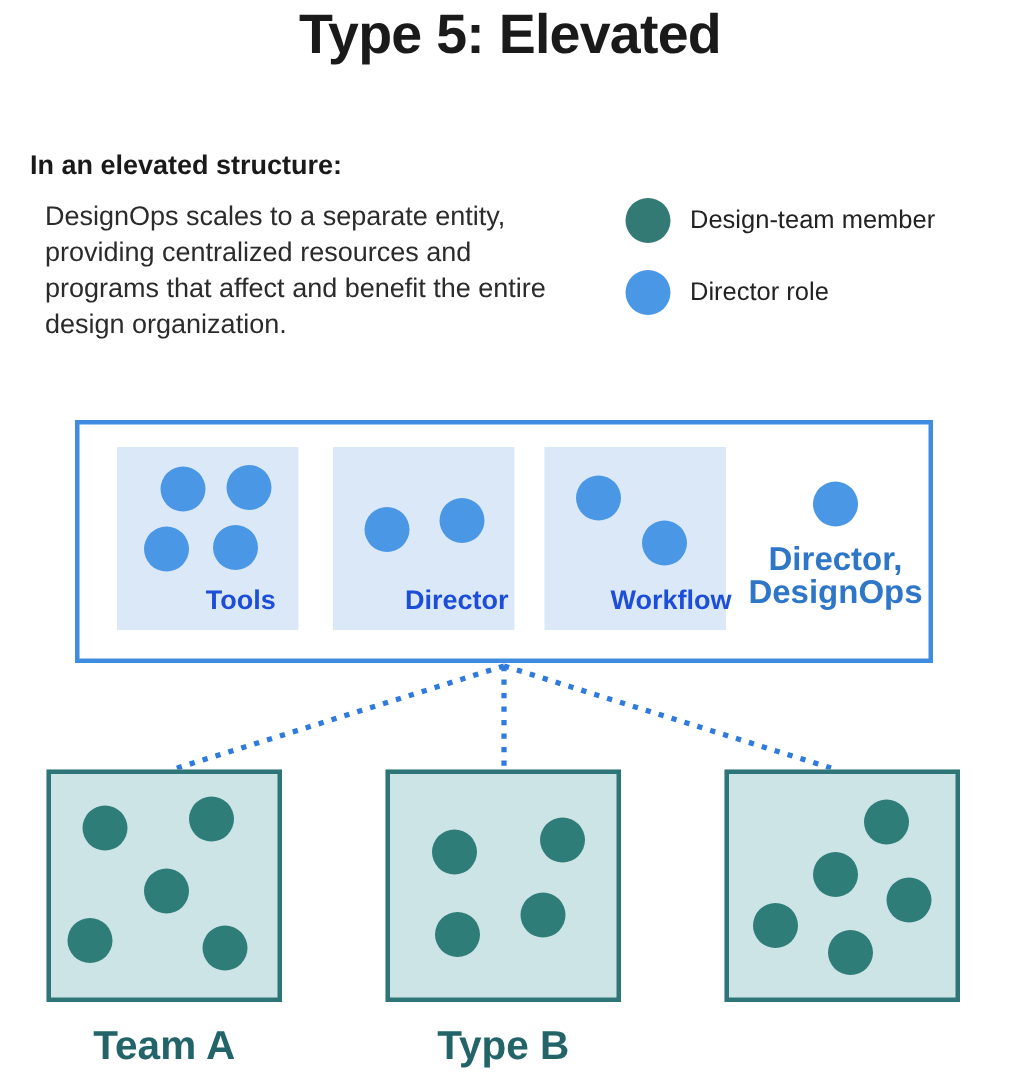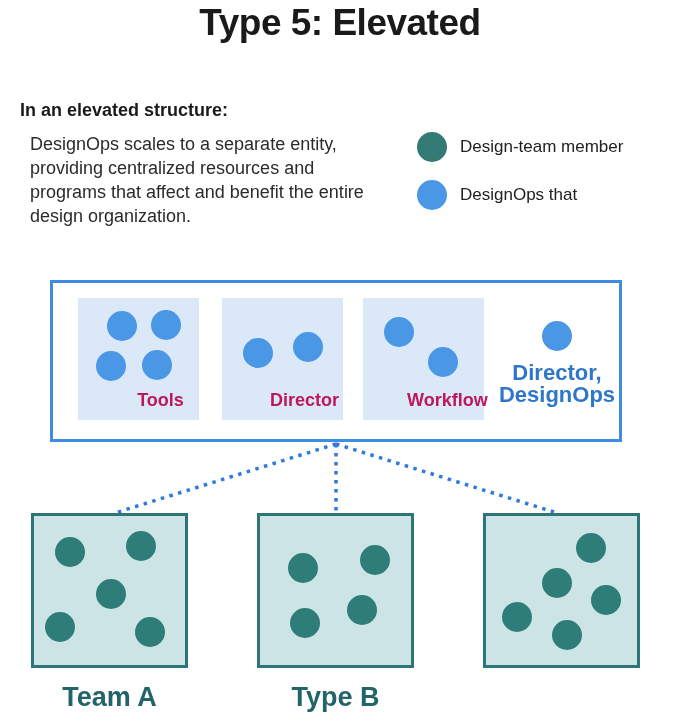--- a/index.html
+++ b/index.html
@@ -82,21 +82,21 @@
   .group.tools    { left: 25px; }
   .group.culture  { left: 169px; }
   .group.workflow { left: 310px; }
   .group-label {
     position: absolute;
     bottom: 9px; left: 0;
     width: 100%;
     text-align: center;
     font-size: 18px;
     font-weight: 700;
-    color: #be185d;
+    color: #1d4ed8;
     padding-left: 44px;
   }
 
   .dot {
     position: absolute;
     width: 30px; height: 30px;
     border-radius: 50%;
   }
   .dot.blue { background: #4a97e6; }
   .dot.teal { background: #2e7d78; }
@@ -160,21 +160,21 @@
     <div class="intro-body">DesignOps scales to a separate entity, providing centralized resources and programs that affect and benefit the entire design organization.</div>
   </div>
 
   <div class="legend">
     <div class="legend-row">
       <span class="legend-swatch teal"></span>
       <span class="legend-label">Design-team member</span>
     </div>
     <div class="legend-row">
       <span class="legend-swatch blue"></span>
-      <span class="legend-label">DesignOps that</span>
+      <span class="legend-label">Director role</span>
     </div>
   </div>
 
   <svg class="connectors" viewBox="0 0 680 726" xmlns="http://www.w3.org/2000/svg">
     <line x1="336" y1="444" x2="115" y2="513" stroke="#2e7ade" stroke-width="3.5" stroke-dasharray="3.5 5.5"></line>
     <line x1="336" y1="444" x2="336" y2="513" stroke="#2e7ade" stroke-width="3.5" stroke-dasharray="3.5 5.5"></line>
     <line x1="336" y1="444" x2="554" y2="512" stroke="#2e7ade" stroke-width="3.5" stroke-dasharray="3.5 5.5"></line>
   </svg>
 
   <div class="entity-box">

